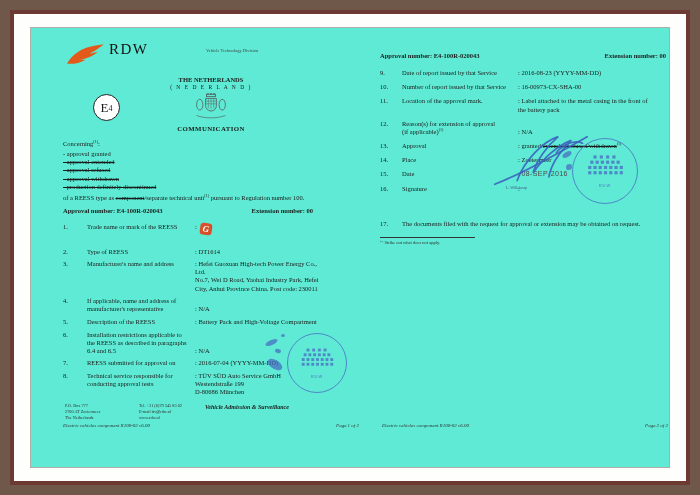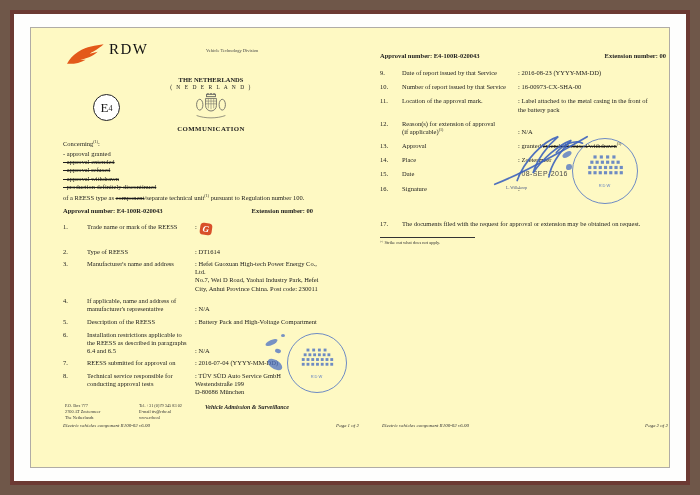--- a/index.html
+++ b/index.html
@@ -1,18 +1,18 @@
 <!DOCTYPE html>
 <html><head>
 <meta charset="utf-8">
 <style>
   html,body{margin:0;padding:0;width:700px;height:495px;overflow:hidden;}
   body{position:relative;background:#6f5749;font-family:"Liberation Serif", serif;}
   .frame-line{position:absolute;inset:10px;border:4px solid #6c3a33;background:#fefefd;}
-  .doc{position:absolute;left:30px;top:27px;width:638px;height:439px;border:1px solid #b0aca6;background:#fef9c3;}
+  .doc{position:absolute;left:30px;top:27px;width:638px;height:439px;border:1px solid #b0aca6;background:#5eead4;}
   .page{position:absolute;color:#1c1c1c;font-size:6.5px;line-height:1.25;}
   .page1{left:30px;top:6px;width:300px;height:428px;}
   .page2{left:349px;top:6px;width:290px;height:428px;}
   sup{font-size:0.62em;vertical-align:super;line-height:0;}
   .strike{text-decoration:line-through;text-decoration-thickness:0.8px;}
 
   
   .rdw-word{position:absolute;left:48px;top:6px;font-size:15px;letter-spacing:1.5px;color:#111;}
   .division{position:absolute;left:145px;top:14px;font-size:4.5px;color:#444;}
   .bird{position:absolute;left:4px;top:8px;}

